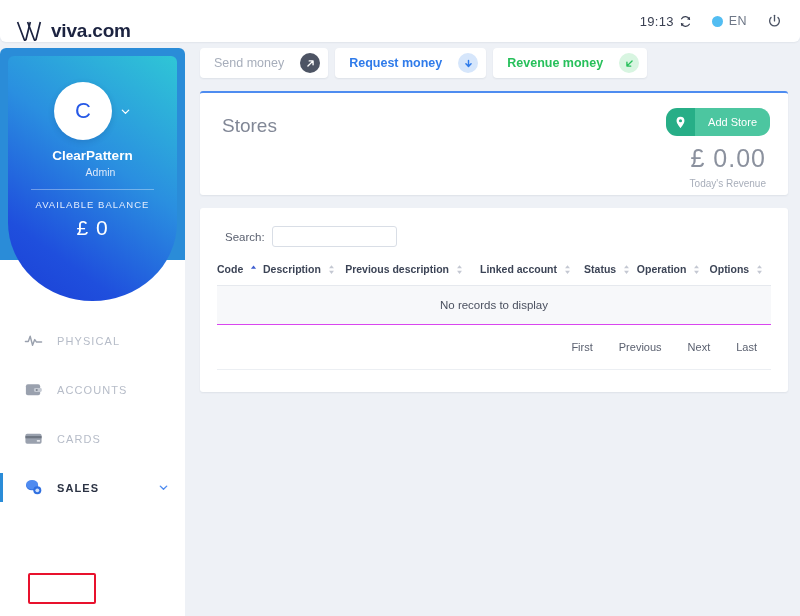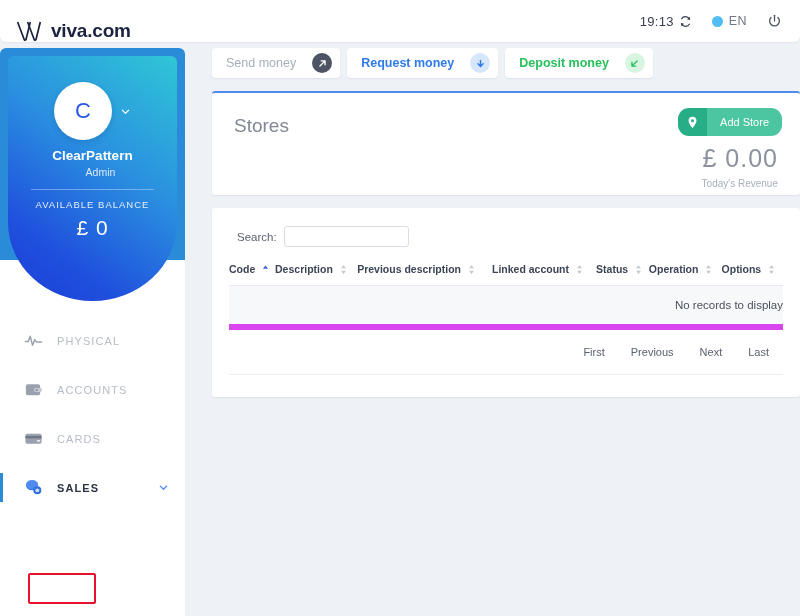--- a/index.html
+++ b/index.html
@@ -113,21 +113,21 @@
   .sub-caret { margin-left: auto; margin-right: 22px; width: 10px; height: 10px; }
   .sub-divider { height: 1px; background: rgba(255,255,255,.3); margin: 7px 22px 7px 38px; }
   .annot-box {
     position: absolute; left: 28px; top: 525px;
     width: 68px; height: 31px;
     border: 2.5px solid #e8112d; border-radius: 2px;
     pointer-events: none;
   }
 
   
-  .main { position: absolute; left: 212px; top: 48px; width: 588px; }
+  .main { position: absolute; left: 200px; top: 48px; width: 588px; }
   .action-row { display: flex; gap: 7px; }
   .action-btn {
     height: 30px; background: #fff; border-radius: 4px;
     display: flex; align-items: center; gap: 16px;
     padding: 0 8px 0 14px; cursor: pointer;
     box-shadow: 0 1px 2px rgba(20,30,60,.07);
   }
   .action-label { font-size: 12.5px; }
   .action-circle {
     width: 20px; height: 20px; border-radius: 50%;
@@ -182,22 +182,22 @@
     font-family: "Liberation Sans", sans-serif; font-size: 11px;
   }
   table { width: 100%; border-collapse: collapse; margin-top: 16px; }
   th {
     text-align: left; font-size: 10.5px; color: #3c4456;
     font-weight: 700; padding: 0 0 10px 0; white-space: nowrap;
   }
   .th-inner { display: flex; align-items: center; gap: 7px; }
   .sort-svg { width: 7px; height: 11px; display: block; flex: none; }
   .empty-row td {
-    background: #f7f8fa; border-top: 1px solid #e6e9ee; border-bottom: 6px solid #d946ef;
-    text-align: right; font-size: 11.5px; color: #4a505f; padding: 13px 0;
+    background: #f7f8fa; border-top: 1px solid #e6e9ee; border-bottom: 1px solid #d946ef;
+    text-align: center; font-size: 11.5px; color: #4a505f; padding: 13px 0;
   }
   .pagination {
     display: flex; justify-content: flex-end; gap: 26px;
     padding: 16px 14px 0 0;
   }
   .page-link { font-size: 11px; color: #5b6170; cursor: pointer; }
   .table-bottom-rule { border-top: 1px solid #eceff3; margin-top: 16px; }
 </style>
 </head>
 <body>
@@ -324,21 +324,21 @@
     </div>
     <div class="action-btn request">
       <span class="action-label">Request money</span>
       <span class="action-circle">
         <svg class="arrow-svg" viewBox="0 0 12 12">
           <path d="M6 2.6 V9 M3.2 6.3 L6 9.2 L8.8 6.3" fill="none" stroke="#2f7bea" stroke-width="1.6" stroke-linecap="round" stroke-linejoin="round"></path>
         </svg>
       </span>
     </div>
     <div class="action-btn deposit">
-      <span class="action-label">Deposit money</span>
+      <span class="action-label">Revenue money</span>
       <span class="action-circle">
         <svg class="arrow-svg" viewBox="0 0 12 12">
           <path d="M8.8 3.2 L3.4 8.6 M3.2 4.6 V8.8 H7.4" fill="none" stroke="#27c05b" stroke-width="1.5" stroke-linecap="round" stroke-linejoin="round"></path>
         </svg>
       </span>
     </div>
   </div>
 
   <div class="card card-stores">
     <div class="stores-title">Stores</div>

